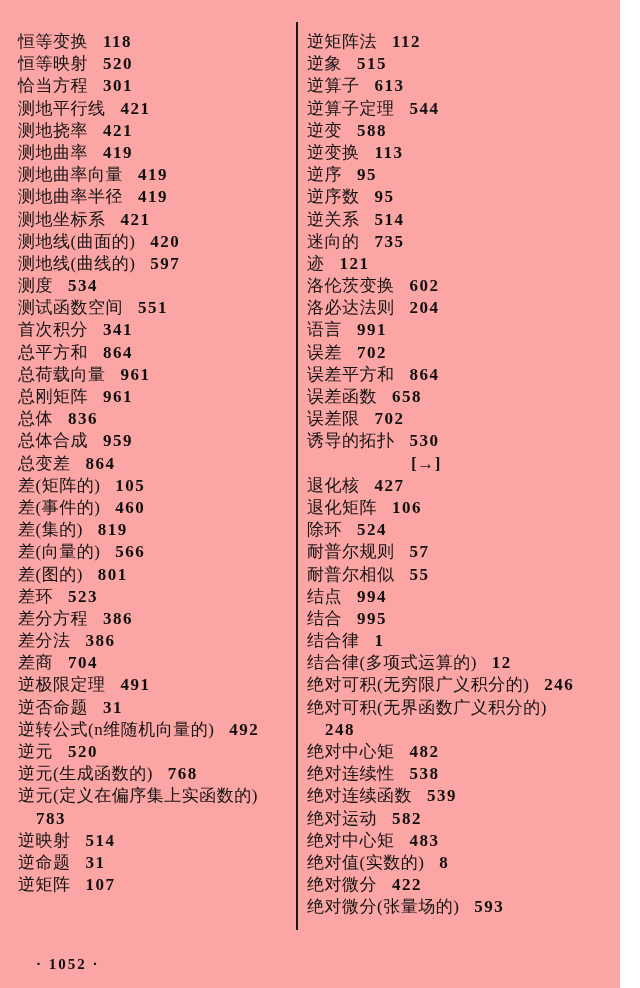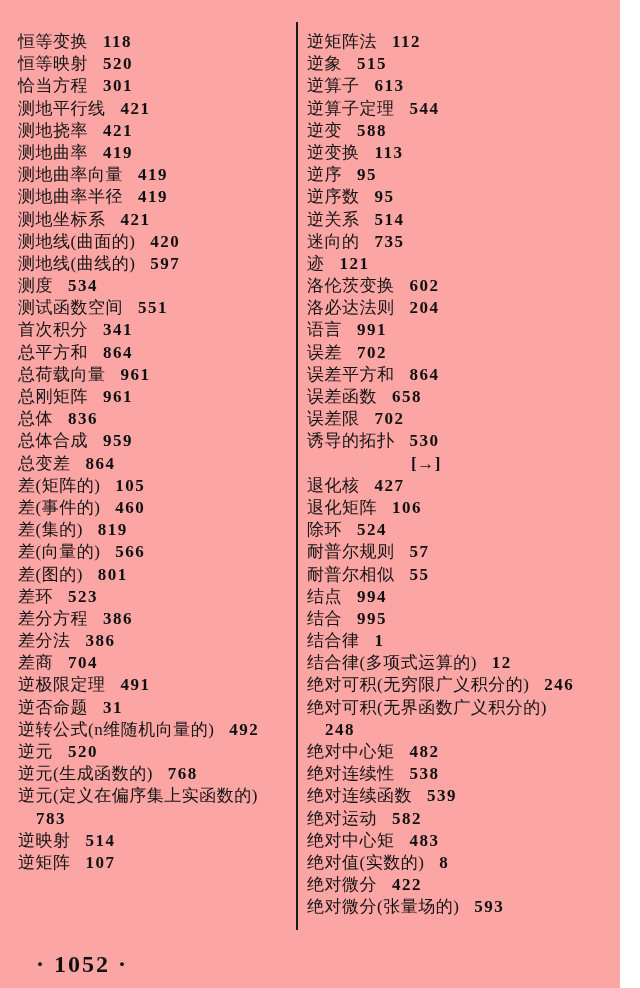--- a/index.html
+++ b/index.html
@@ -54,21 +54,21 @@
     padding-right: 80px;
     font-weight: bold;
   }
   .footer {
     position: absolute;
     left: 36px;
     top: 952px;
     height: 24px;
     line-height: 24px;
     font-weight: bold;
-    font-size: 24px;
+    font-size: 15px;
     letter-spacing: 2px;
     color: #101010;
   }
 </style>
 </head>
 <body>
 
 <div class="page">
 
   <div class="column left">
@@ -216,20 +216,23 @@
       </div>
 
       <div class="line line-wrap">
         <span class="pagenum">783</span>
       </div>
 
       <div class="line line-entry">
         <span class="term">逆映射</span><span class="pagenum">514</span>
       </div>
 
+      <div class="line line-entry">
+        <span class="term">逆命题</span><span class="pagenum">31</span>
+      </div>
 
       <div class="line line-entry">
         <span class="term">逆矩阵</span><span class="pagenum">107</span>
       </div>
     </div>
 
   <div class="divider"></div>
 
   <div class="column right">
 

